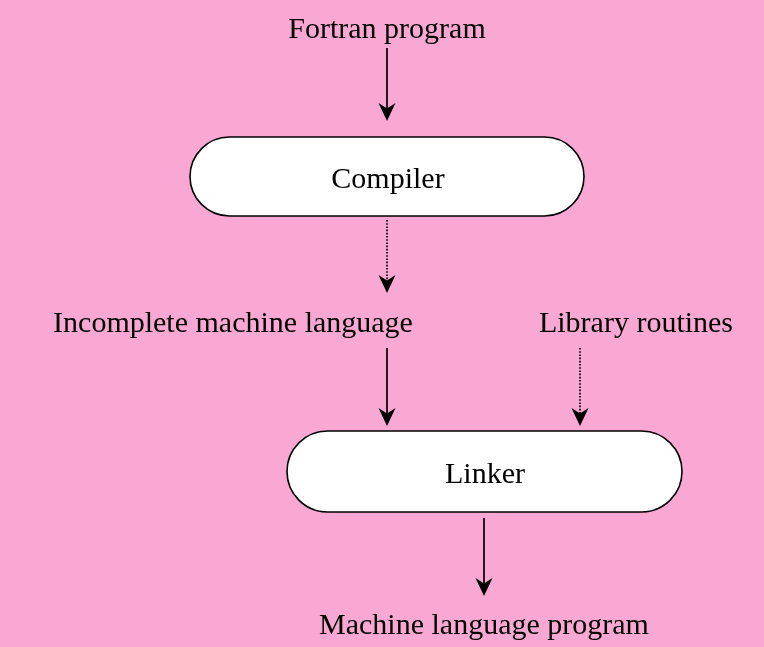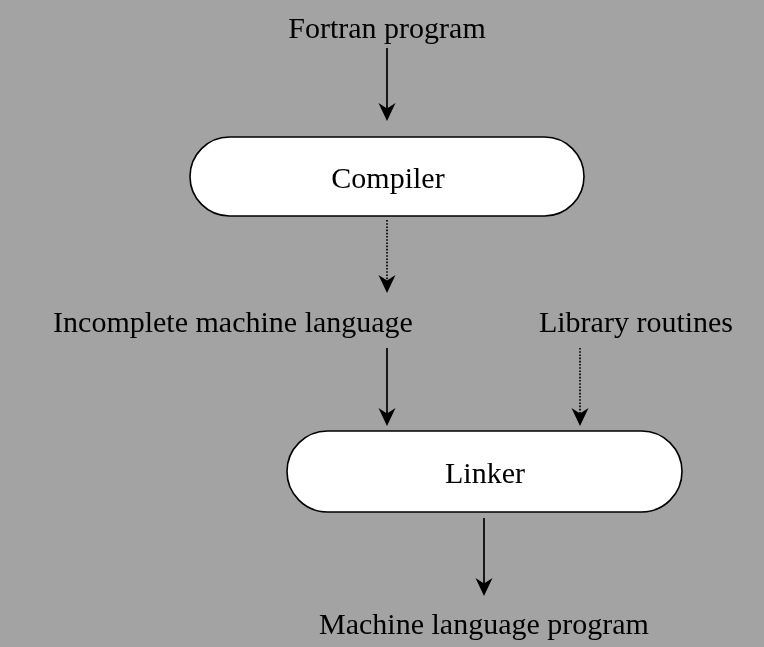--- a/index.html
+++ b/index.html
@@ -9,21 +9,21 @@
     background: #ffffff;
   }
   body {
     font-family: "Liberation Serif", "DejaVu Serif", serif;
     color: #000000;
   }
   #diagram-canvas {
     position: relative;
     width: 764px;
     height: 647px;
-    background: #a3a3a3;
+    background: #f9a8d4;
     overflow: hidden;
   }
   #flow-svg {
     position: absolute;
     left: 0;
     top: 0;
     width: 764px;
     height: 647px;
     display: block;
   }

